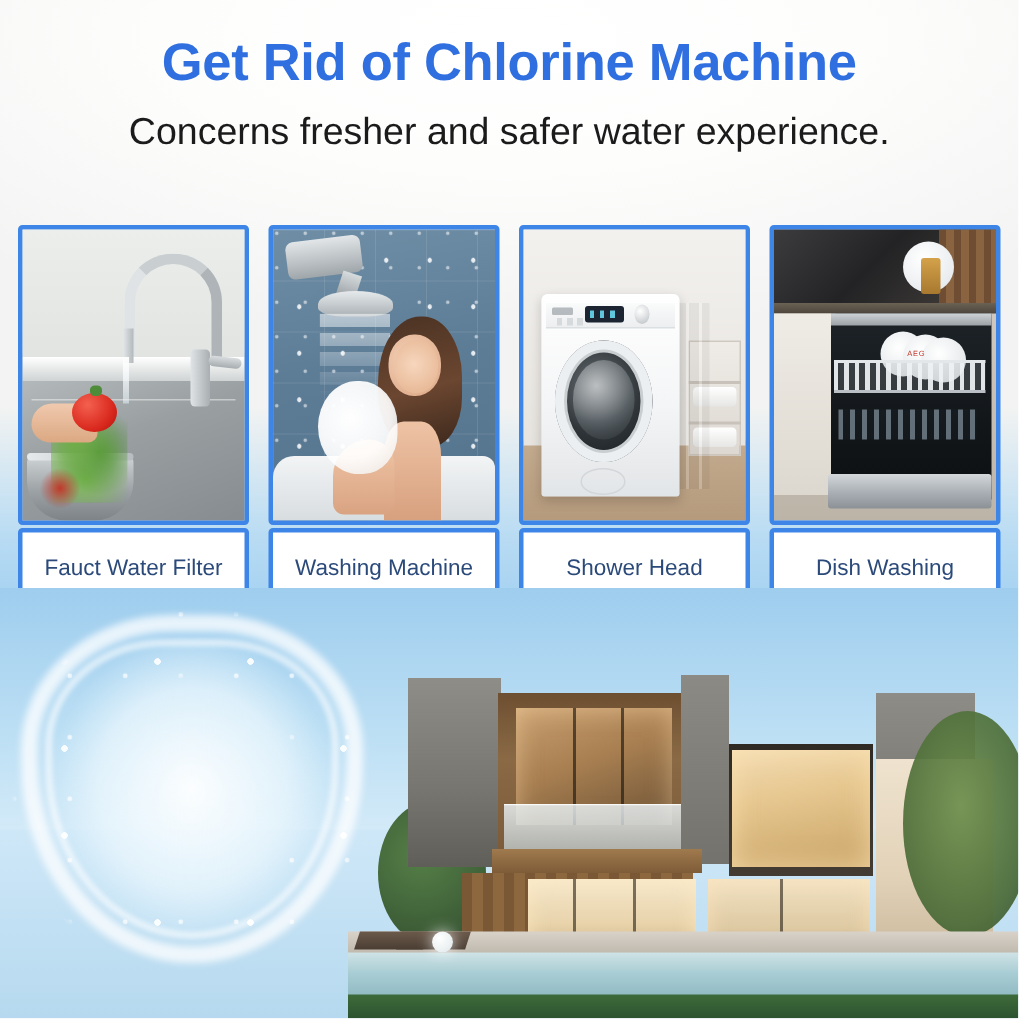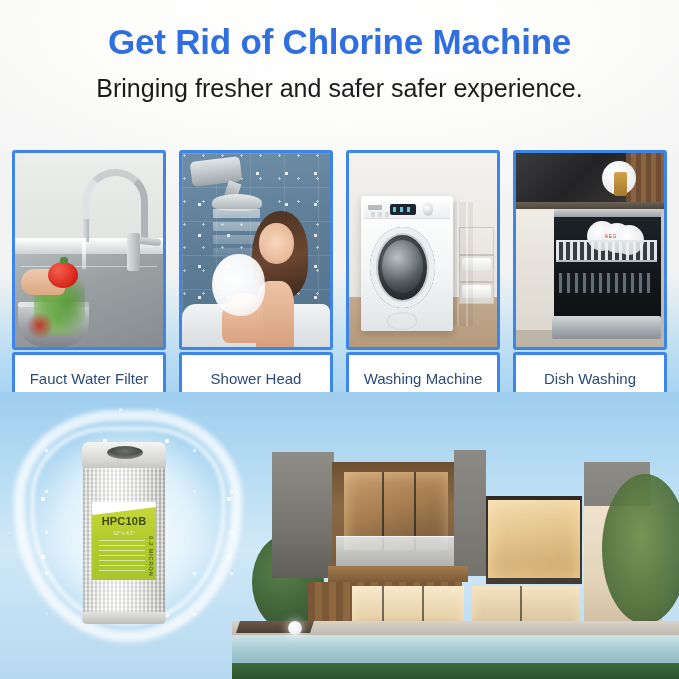--- a/index.html
+++ b/index.html
@@ -379,21 +379,21 @@
   }
 </style>
 </head>
 <body>
 
 <div id="page">
 
   <div class="top-bg"></div>
 
   <div class="headline">Get Rid of Chlorine Machine</div>
-  <div class="subhead">Bringing fresher and safer safer experience.</div>
+  <div class="subhead">Concerns fresher and safer water experience.</div>
 
   <div class="panel-row">
 
     <div class="panel p1">
       <div class="scene">
         <div class="wall"></div>
           <div class="counter"></div>
           <div class="sink"></div>
         <div class="sinkline"></div>
         <div class="spout"></div>
@@ -465,22 +465,22 @@
         <div class="rack"></div>
         <div class="aeg">AEG</div>
         <div class="lowerrack"></div>
         <div class="door4"></div>
       </div>
     </div>
   </div>
 
   <div class="caption-row">
     <div class="caption">Fauct Water Filter</div>
+    <div class="caption">Washing Machine</div>
     <div class="caption">Shower Head</div>
-    <div class="caption">Washing Machine</div>
     <div class="caption">Dish Washing</div>
   </div>
 
   <div class="bottom">
     <div class="sky"></div>
 
     <div class="house">
       <div class="h-treeL h-tree"></div>
       <div class="h-towerR"></div>
       <div class="h-wallR"></div>
@@ -505,30 +505,15 @@
       <div class="h-pool"></div>
       <div class="h-lounge" style="left:6px"></div>
       <div class="h-lounge" style="left:34px"></div>
       <div class="h-ball"></div>
       <div class="h-ground"></div>
     </div>
 
     <div class="splash"></div>
     <div class="droplets"></div>
 
-    <div class="cartridge">
-      <div class="cart-body">
-        <div class="cart-texture"></div>
-      </div>
-      <div class="cart-bottom"></div>
-      <div class="cart-cap"></div>
-      <div class="cart-hole"></div>
-      <div class="label">
-        <div class="label-brand"></div>
-        <div class="label-model">HPC10B</div>
-        <div class="label-size">10" x 4.5"</div>
-        <div class="label-lines"></div>
-        <div class="label-micron">0.2 MICRON</div>
-      </div>
-    </div>
   </div>
 
 </div>
 
 </body></html>

